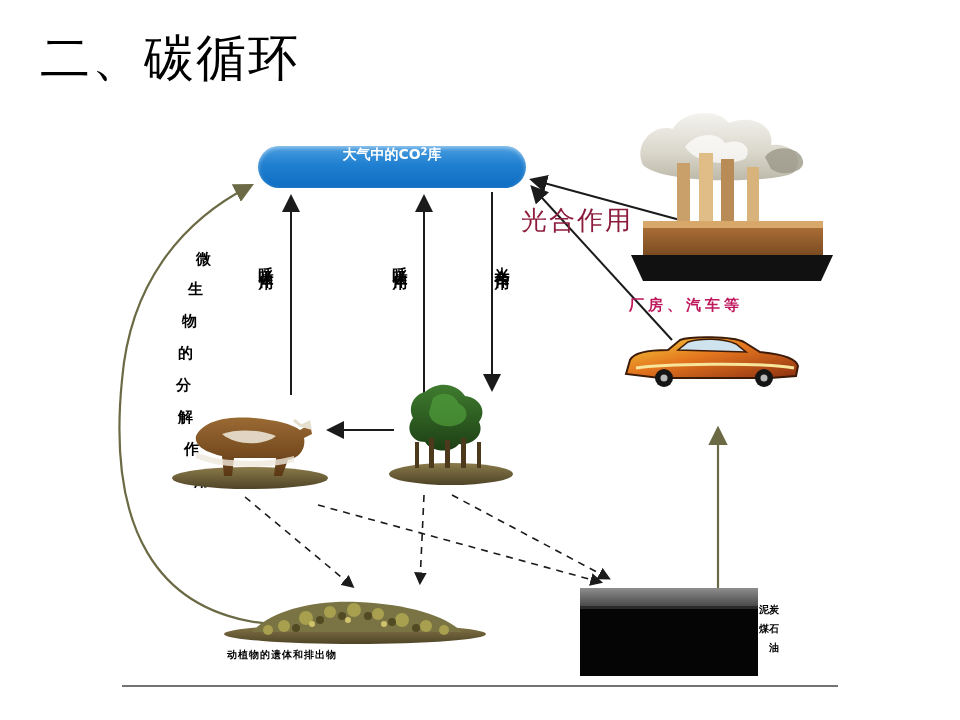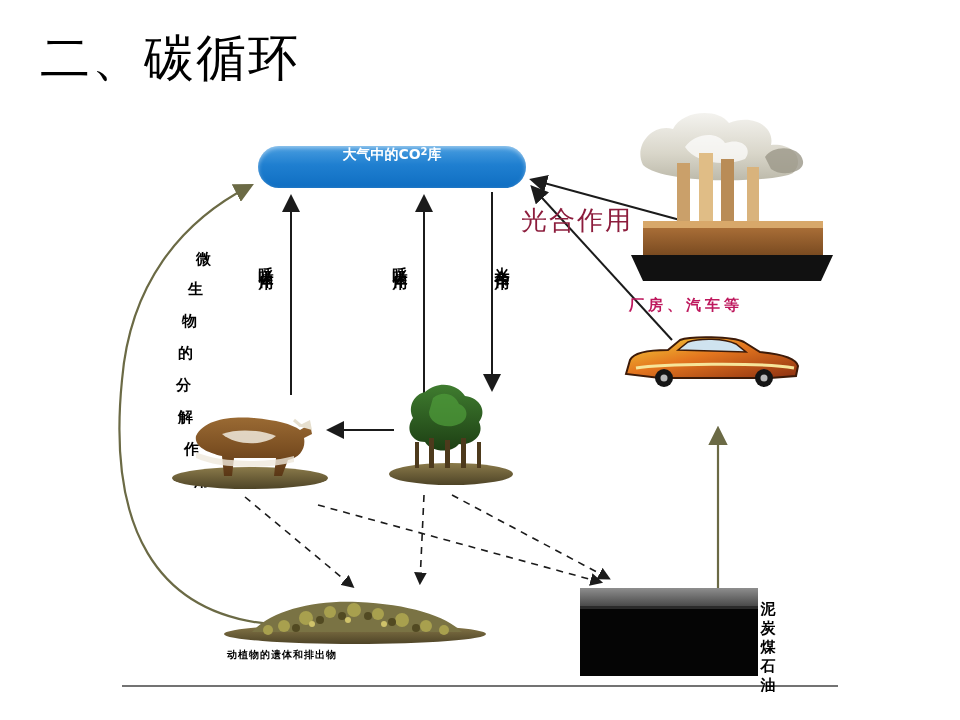--- a/index.html
+++ b/index.html
@@ -129,25 +129,25 @@
     font-weight: bold;
     color: #000000;
     letter-spacing: 1px;
     white-space: nowrap;
   }
   #label-fuels {
     position: absolute;
     left: 757px;
     top: 600px;
     width: 22px;
-    font-size: 15px;
+    font-size: 10px;
     font-weight: bold;
     color: #000000;
     line-height: 19px;
-    text-align: center;
+    text-align: right;
   }
   
   .art { position: absolute; }
   
   #art-factory { left: 625px; top: 105px; width: 215px; height: 180px; }
   
   #art-car { left: 620px; top: 330px; width: 185px; height: 60px; }
   
   #art-cow { left: 170px; top: 390px; width: 160px; height: 100px; }
   

